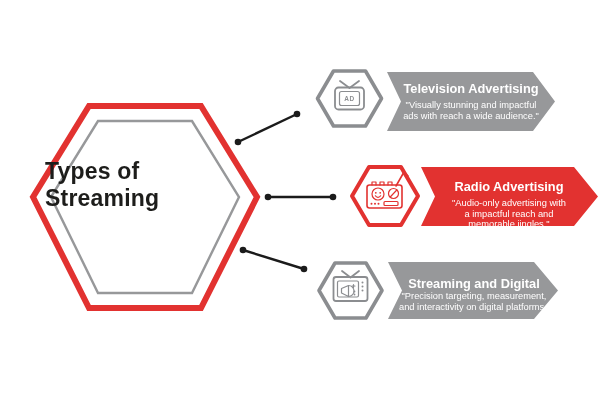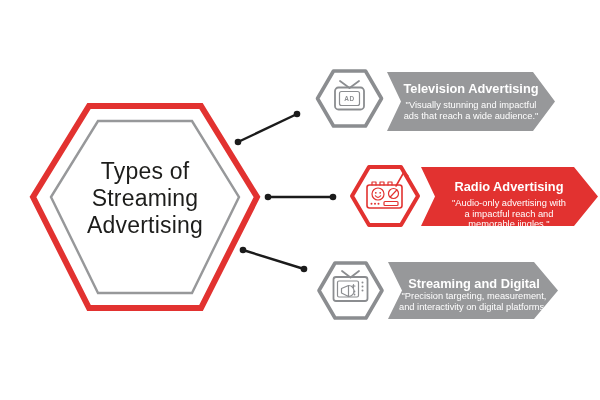--- a/index.html
+++ b/index.html
@@ -23,22 +23,22 @@
   .connector circle{fill:#1b1b1b;}
   
   .icon-gray{stroke:#8b8d90;fill:none;stroke-width:1.8;stroke-linecap:round;stroke-linejoin:round;}
   .icon-red{stroke:#e23230;fill:none;stroke-width:1.6;stroke-linecap:round;stroke-linejoin:round;}
   .icon-thin{stroke-width:1.2;}
   .dotfill-red{fill:#e23230;stroke:none;}
   .dotfill-gray{fill:#8b8d90;stroke:none;}
   .ad-text{fill:#8b8d90;font-size:6.5px;font-weight:bold;letter-spacing:.5px;text-anchor:middle;font-family:"Liberation Sans",sans-serif;}
   
   .hex-title{
-    position:absolute;left:45px;top:158px;width:200px;text-align:center;
-    color:#1d1d1b;font-weight:normal;font-size:23px;line-height:27px;letter-spacing:.2px;
+    position:absolute;left:45px;top:158px;width:200px;
+    color:#1d1d1b;font-weight:bold;font-size:23px;line-height:27px;letter-spacing:.2px;
   }
   
   .banner-text{
     position:absolute;display:flex;flex-direction:column;justify-content:center;
     text-align:center;color:#ffffff;
   }
   .banner-text .b-title{font-weight:bold;font-size:12.8px;line-height:14px;margin-bottom:4px;}
   .banner-text .b-desc-line{font-size:9.3px;line-height:10.8px;white-space:nowrap;}
   .bt-tv{left:398px;top:72px;width:146px;height:59px;}
   .bt-radio{left:436px;top:167px;width:146px;height:76px;}
@@ -112,27 +112,26 @@
       <circle class="dotfill-gray" cx="354.5" cy="294.5" r="0.9"></circle>
       <circle class="dotfill-gray" cx="362.5" cy="282.5" r="1"></circle>
       <circle class="dotfill-gray" cx="362.5" cy="286.5" r="1"></circle>
       <circle class="dotfill-gray" cx="362.5" cy="290.5" r="1"></circle>
     </g>
   </svg>
 
   <div class="hex-title">
     <div>Types of</div>
     <div>Streaming</div>
-    <div>Advertising</div>
   </div>
 
   <div class="banner-text bt-tv">
     <div class="b-title">Television Advertising</div>
     <div class="b-desc-line">"Visually stunning and impactful</div>
-    <div class="b-desc-line">ads that reach a wide audience."</div>
+    <div class="b-desc-line">ads with reach a wide audience."</div>
   </div>
 
   <div class="banner-text bt-radio">
     <div class="b-title">Radio Advertising</div>
     <div class="b-desc-line">"Audio-only advertising with</div>
     <div class="b-desc-line">a impactful reach and</div>
     <div class="b-desc-line">memorable jingles."</div>
   </div>
 
   <div class="banner-text bt-stream">

